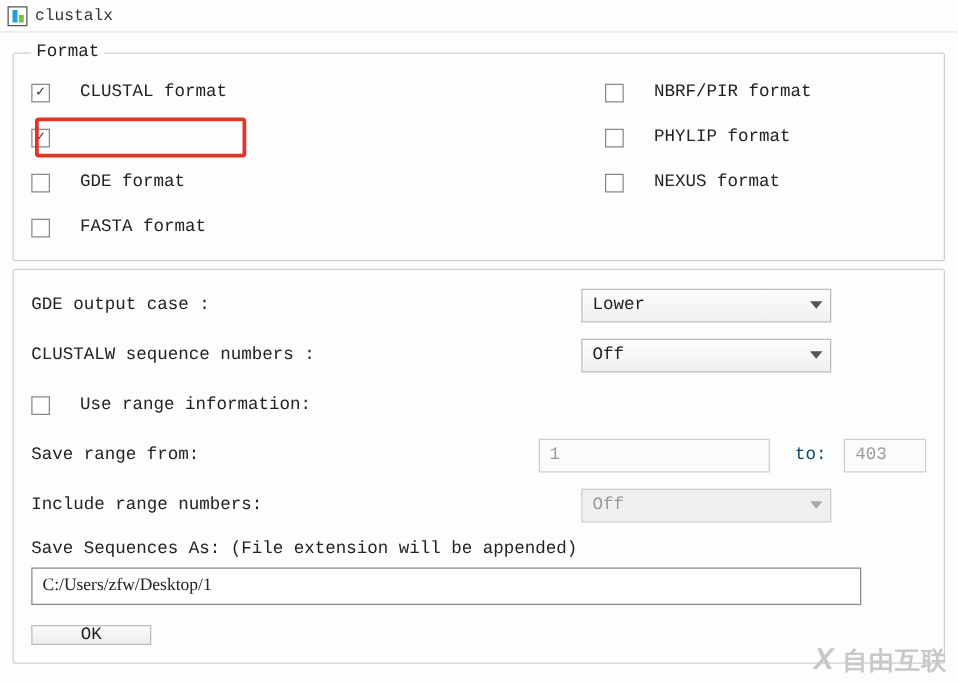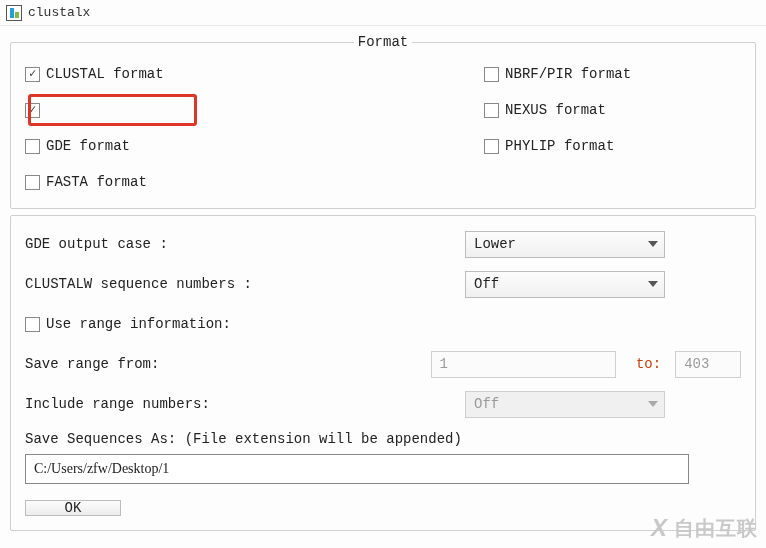--- a/index.html
+++ b/index.html
@@ -45,41 +45,40 @@
   .title-text { font-size: 13px; color: #333; }
   .dialog-area {
     padding: 0 10px 10px 10px;
   }
   fieldset.format-group {
     border: 1px solid #d0d0d0;
     border-radius: 2px;
     margin: 8px 0 6px 0;
     padding: 12px 14px 14px 14px;
     position: relative;
-    text-align: center;
   }
   fieldset.format-group legend {
     padding: 0 4px;
     font-size: 14px;
   }
   .format-columns {
     display: flex;
     gap: 40px;
   }
   .format-col {
     display: flex;
     flex-direction: column;
     gap: 12px;
   }
   .format-col.left { width: 62%; }
   .format-col.right { width: 38%; }
   .checkbox-row {
     display: flex;
     align-items: center;
-    gap: 6px;
+    gap: 24px;
     height: 24px;
   }
   .cb {
     width: 15px; height: 15px;
     border: 1px solid #888;
     background: #fff;
     display: flex;
     align-items: center;
     justify-content: center;
     font-size: 12px;
@@ -141,21 +140,21 @@
     height: 27px;
     border: 1px solid #cfcfcf;
     background: #fbfbfb;
     color: #9a9a9a;
     padding: 0 8px;
     display: flex;
     align-items: center;
     cursor: default;
   }
   .num-input.small { width: 70px; }
-  .to-label { color: #c2410c; margin: 0 4px 0 10px; }
+  .to-label { color: #0c4a6e; margin: 0 4px 0 10px; }
   .save-label { width: 100%; }
   .path-input {
     width: 664px;
     height: 30px;
     border: 1px solid #888;
     background: #fff;
     padding: 0 8px;
     display: flex;
     align-items: center;
     font-family: Liberation Serif, serif;
@@ -226,25 +225,25 @@
           <span>FASTA format</span>
         </div>
       </div>
       <div class="format-col right">
         <div class="checkbox-row">
           <span class="cb"></span>
           <span>NBRF/PIR format</span>
         </div>
         <div class="checkbox-row">
           <span class="cb"></span>
+          <span>PHYLIP format</span>
+        </div>
+        <div class="checkbox-row">
+          <span class="cb"></span>
           <span>NEXUS format</span>
-        </div>
-        <div class="checkbox-row">
-          <span class="cb"></span>
-          <span>PHYLIP format</span>
         </div>
       </div>
     </div>
     <div class="highlight-border" style="left:17px; top:44px; width:169px; height:32px;"></div>
   </fieldset>
 
   <div class="panel2">
 
     <div class="field-row">
       <span class="field-label">GDE output case :</span>

